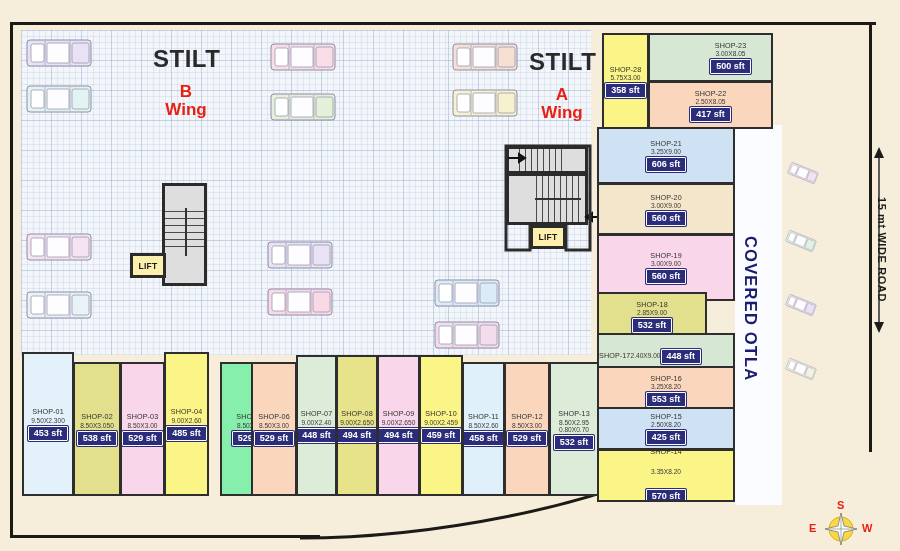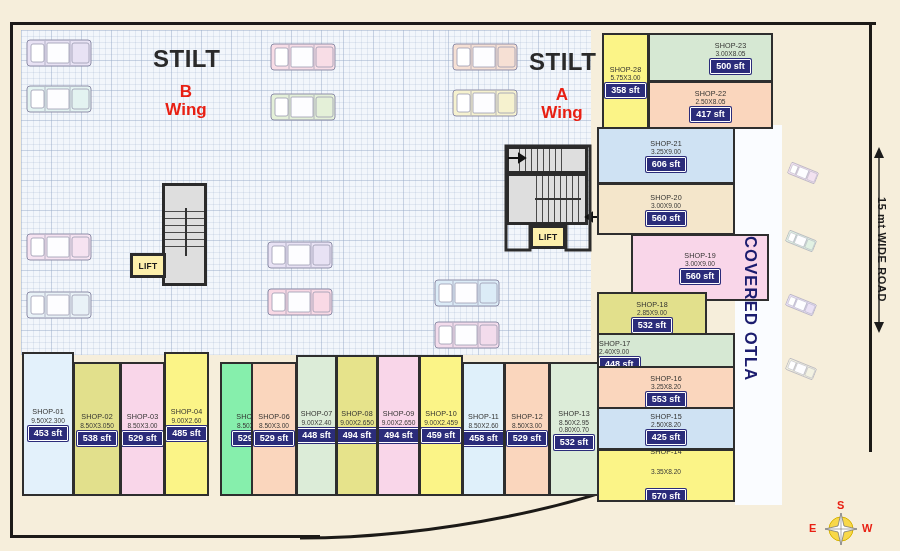--- a/index.html
+++ b/index.html
@@ -429,36 +429,36 @@
           <div class="s-area">606 sft</div>
         </div>
       </div>
       <div class="shop horiz" style="left: 597px; top: 183px; width: 138px; height: 52px; background: rgb(244, 230, 203);">
         <div style="display: flex; flex-direction: column; align-items: center; width: 100%;">
           <div class="s-name">SHOP-20</div>
           <div class="s-dim">3.00X9.00</div>
           <div class="s-area">560 sft</div>
         </div>
       </div>
-      <div class="shop horiz" style="left: 631px; top: 234px; width: 138px; height: 67px; background: rgb(249, 214, 233);">
+      <div class="shop horiz" style="left: 597px; top: 234px; width: 138px; height: 67px; background: rgb(249, 214, 233);">
         <div style="display: flex; flex-direction: column; align-items: center; width: 100%;">
           <div class="s-name">SHOP-19</div>
           <div class="s-dim">3.00X9.00</div>
           <div class="s-area">560 sft</div>
         </div>
       </div>
       <div class="shop horiz" style="left: 597px; top: 292px; width: 110px; height: 49px; background: rgb(226, 224, 140);">
         <div style="display: flex; flex-direction: column; align-items: center; width: 100%;">
           <div class="s-name">SHOP-18</div>
           <div class="s-dim">2.85X9.00</div>
           <div class="s-area">532 sft</div>
         </div>
       </div>
       <div class="shop horiz" style="left: 597px; top: 333px; width: 138px; height: 44px; background: rgb(214, 232, 211);">
-        <div style="display: flex; flex-direction: column; align-items: flex-start; width: 100%;">
+        <div style="display: flex; align-items: center; width: 100%;">
           <div class="s-name">SHOP-17</div>
           <div class="s-dim">2.40X9.00</div>
           <div class="s-area">448 sft</div>
         </div>
       </div>
       <div class="shop horiz" style="left: 597px; top: 366px; width: 138px; height: 49px; background: rgb(250, 214, 189);">
         <div style="display: flex; flex-direction: column; align-items: center; width: 100%;">
           <div class="s-name">SHOP-16</div>
           <div class="s-dim">3.25X8.20</div>
           <div class="s-area">553 sft</div>

